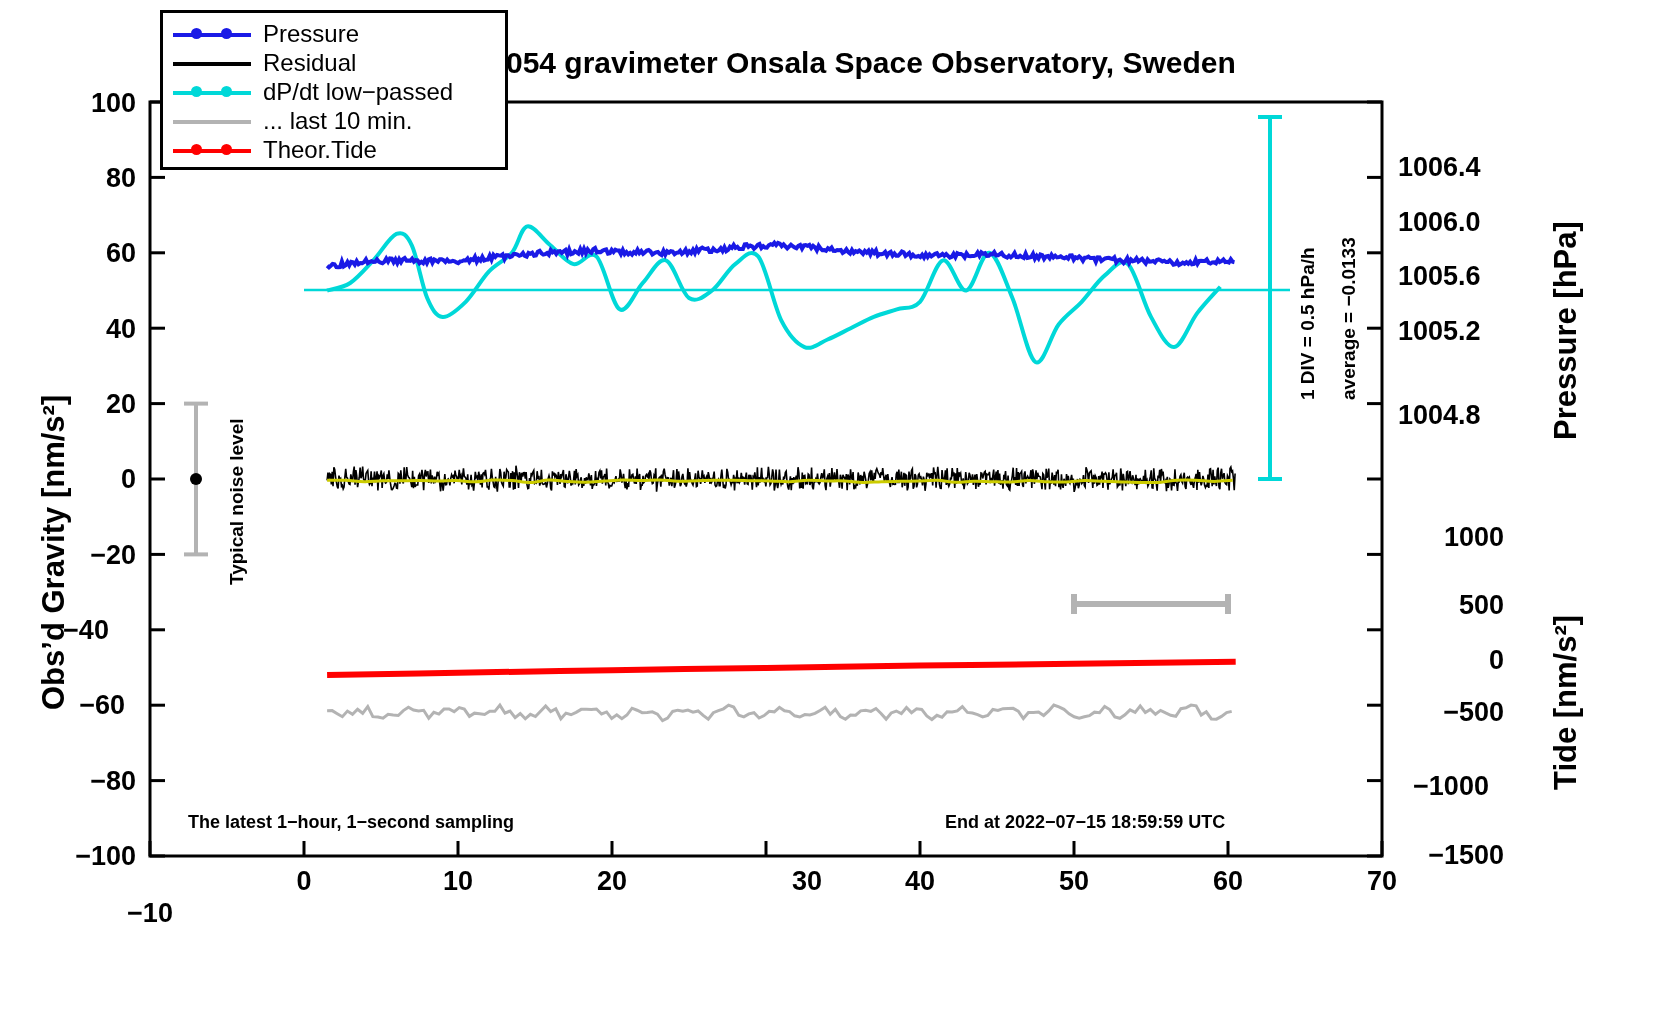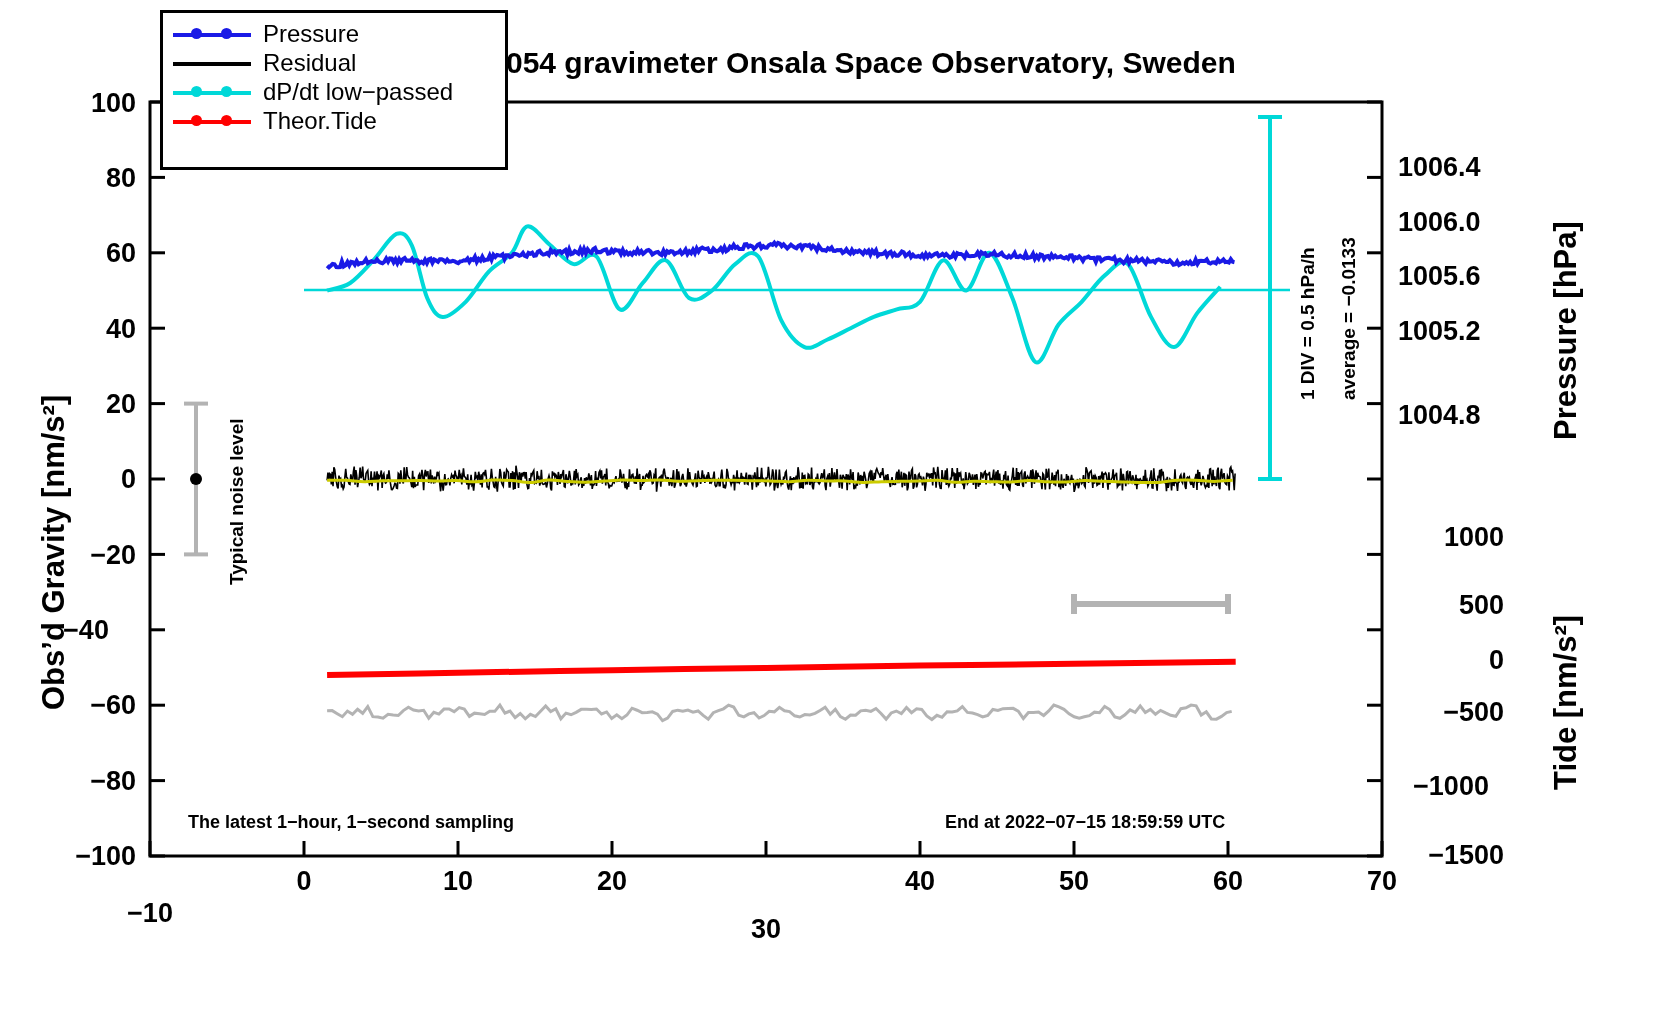--- a/index.html
+++ b/index.html
@@ -127,29 +127,29 @@
         <line x1="1258" y1="117" x2="1282" y2="117" stroke="#00d8d8" stroke-width="4"></line>
         <line x1="1258" y1="479" x2="1282" y2="479" stroke="#00d8d8" stroke-width="4"></line>
       </g>
     </g>
   </svg>
 
   <div class="abs tick-label" style="left:118px;top:866px;width:64px;text-align:center;margin-top:32px;">−10</div>
   <div class="abs tick-label" style="left:272px;top:866px;width:64px;text-align:center;">0</div>
   <div class="abs tick-label" style="left:426px;top:866px;width:64px;text-align:center;">10</div>
   <div class="abs tick-label" style="left:580px;top:866px;width:64px;text-align:center;">20</div>
-  <div class="abs tick-label" style="left:734px;top:866px;width:64px;text-align:center;margin-top:48px;">30</div>
+  <div class="abs tick-label" style="left:775px;top:866px;width:64px;text-align:center;">30</div>
   <div class="abs tick-label" style="left:888px;top:866px;width:64px;text-align:center;">40</div>
   <div class="abs tick-label" style="left:1042px;top:866px;width:64px;text-align:center;">50</div>
   <div class="abs tick-label" style="left:1196px;top:866px;width:64px;text-align:center;">60</div>
   <div class="abs tick-label" style="left:1350px;top:866px;width:64px;text-align:center;">70</div>
 
   <div class="abs tick-label" style="left:36px;top:841px;width:100px;text-align:right;">−100</div>
   <div class="abs tick-label" style="left:36px;top:766px;width:100px;text-align:right;">−80</div>
-  <div class="abs tick-label" style="left:36px;top:690px;width:100px;text-align:right;">−60</div>
+  <div class="abs tick-label" style="left:25px;top:690px;width:100px;text-align:right;">−60</div>
   <div class="abs tick-label" style="left:36px;top:615px;width:100px;text-align:center;">−40</div>
   <div class="abs tick-label" style="left:36px;top:540px;width:100px;text-align:right;">−20</div>
   <div class="abs tick-label" style="left:36px;top:464px;width:100px;text-align:right;">0</div>
   <div class="abs tick-label" style="left:36px;top:389px;width:100px;text-align:right;">20</div>
   <div class="abs tick-label" style="left:36px;top:314px;width:100px;text-align:right;">40</div>
   <div class="abs tick-label" style="left:36px;top:238px;width:100px;text-align:right;">60</div>
   <div class="abs tick-label" style="left:36px;top:163px;width:100px;text-align:right;">80</div>
   <div class="abs tick-label" style="left:36px;top:88px;width:100px;text-align:right;">100</div>
 
   <div class="abs tick-label" style="left:1398px;top:152px;">1006.4</div>
@@ -201,20 +201,26 @@
     <div class="legend-row">
       <span class="legend-sym">
         <span class="legend-line" style="background:#00d8d8;"></span>
         <span class="legend-dot l" style="background:#00d8d8;"></span>
         <span class="legend-dot r" style="background:#00d8d8;"></span>
       </span>
       <span class="legend-label">dP/dt low−passed</span>
     </div>
     <div class="legend-row">
       <span class="legend-sym">
+        <span class="legend-line" style="background:#b3b3b3;"></span>
+      </span>
+      <span class="legend-label">... last 10 min.</span>
+    </div>
+    <div class="legend-row">
+      <span class="legend-sym">
         <span class="legend-line" style="background:#ff0000;"></span>
         <span class="legend-dot l" style="background:#ff0000;"></span>
         <span class="legend-dot r" style="background:#ff0000;"></span>
       </span>
       <span class="legend-label">Theor.Tide</span>
     </div>
   </div>
 
 </div>
 

